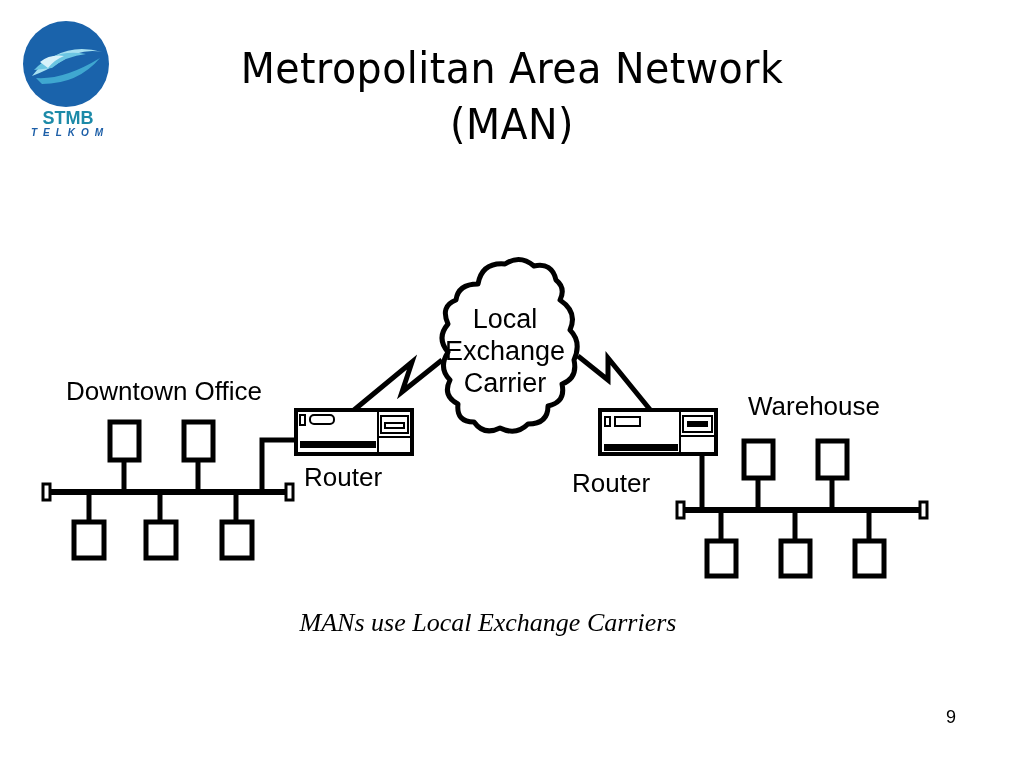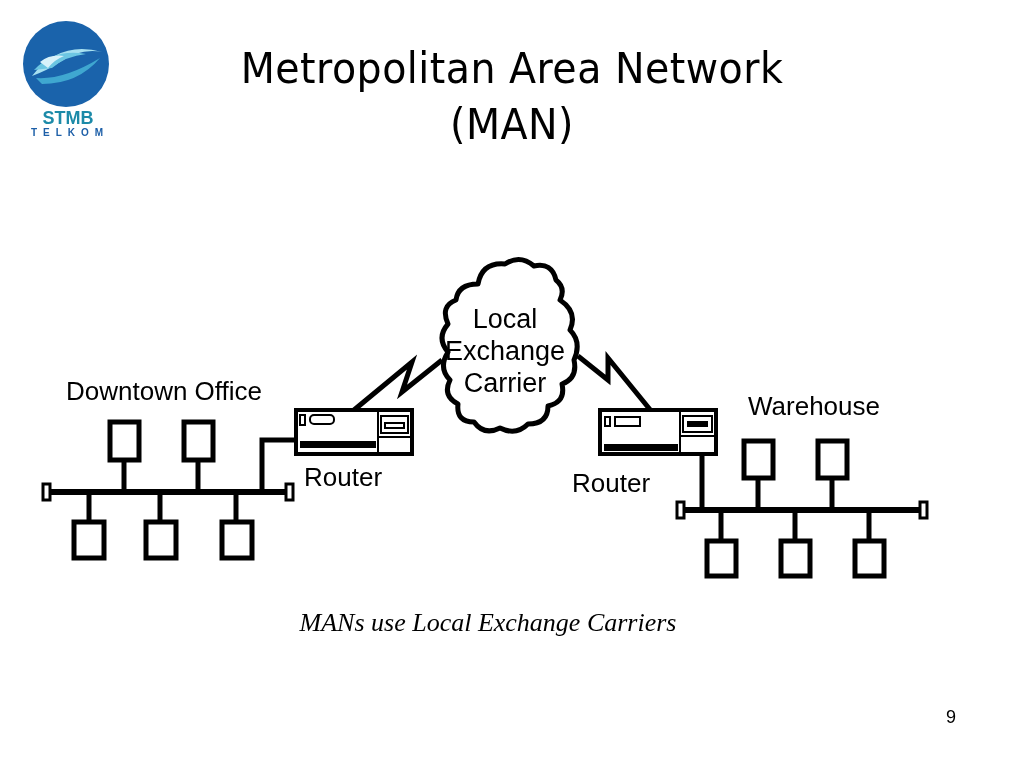--- a/index.html
+++ b/index.html
@@ -1,20 +1,20 @@
 <!DOCTYPE html>
 <html><head>
 <meta charset="utf-8">
 <style>
   html, body { margin: 0; padding: 0; background: #ffffff; }
   body { width: 1024px; height: 768px; position: relative; overflow: hidden; font-family: "DejaVu Sans", sans-serif; }
   .logo { position: absolute; left: 20px; top: 18px; width: 96px; height: 122px; }
   .logo svg { display: block; }
   .logo-name { position: absolute; left: 0; width: 96px; text-align: center; top: 88px; font-family: "Liberation Sans", sans-serif; font-weight: bold; font-size: 18px; color: #1c8aa8; letter-spacing: 0px; line-height: 24px; }
-  .logo-sub { position: absolute; left: 0; width: 96px; text-align: center; top: 109px; font-family: "Liberation Sans", sans-serif; font-weight: bold; font-size: 10px; color: #1d5fa8; letter-spacing: 6px; line-height: 12px; padding-left: 4px; box-sizing: border-box; }
+  .logo-sub { position: absolute; left: 0; width: 96px; text-align: center; top: 109px; font-family: "Liberation Sans", sans-serif; font-style: italic; font-weight: bold; font-size: 10px; color: #1d5fa8; letter-spacing: 6px; line-height: 12px; padding-left: 4px; box-sizing: border-box; }
   .title { position: absolute; left: 150px; width: 724px; top: 40px; text-align: center; font-family: "DejaVu Sans", sans-serif; font-size: 43px; line-height: 56px; color: #000; letter-spacing: 0.5px; transform: scaleX(0.92); transform-origin: center; }
   .title div { white-space: nowrap; }
   svg.diagram { position: absolute; left: 0; top: 0; }
   .lbl { font-family: "Liberation Sans", sans-serif; font-size: 27px; fill: #000; }
   .caption { font-family: "Liberation Serif", serif; font-style: italic; font-size: 26px; fill: #000; }
   .page-num { position: absolute; left: 946px; top: 707px; font-family: "Liberation Sans", sans-serif; font-size: 18px; color: #000; }
 </style>
 </head>
 <body>
 

